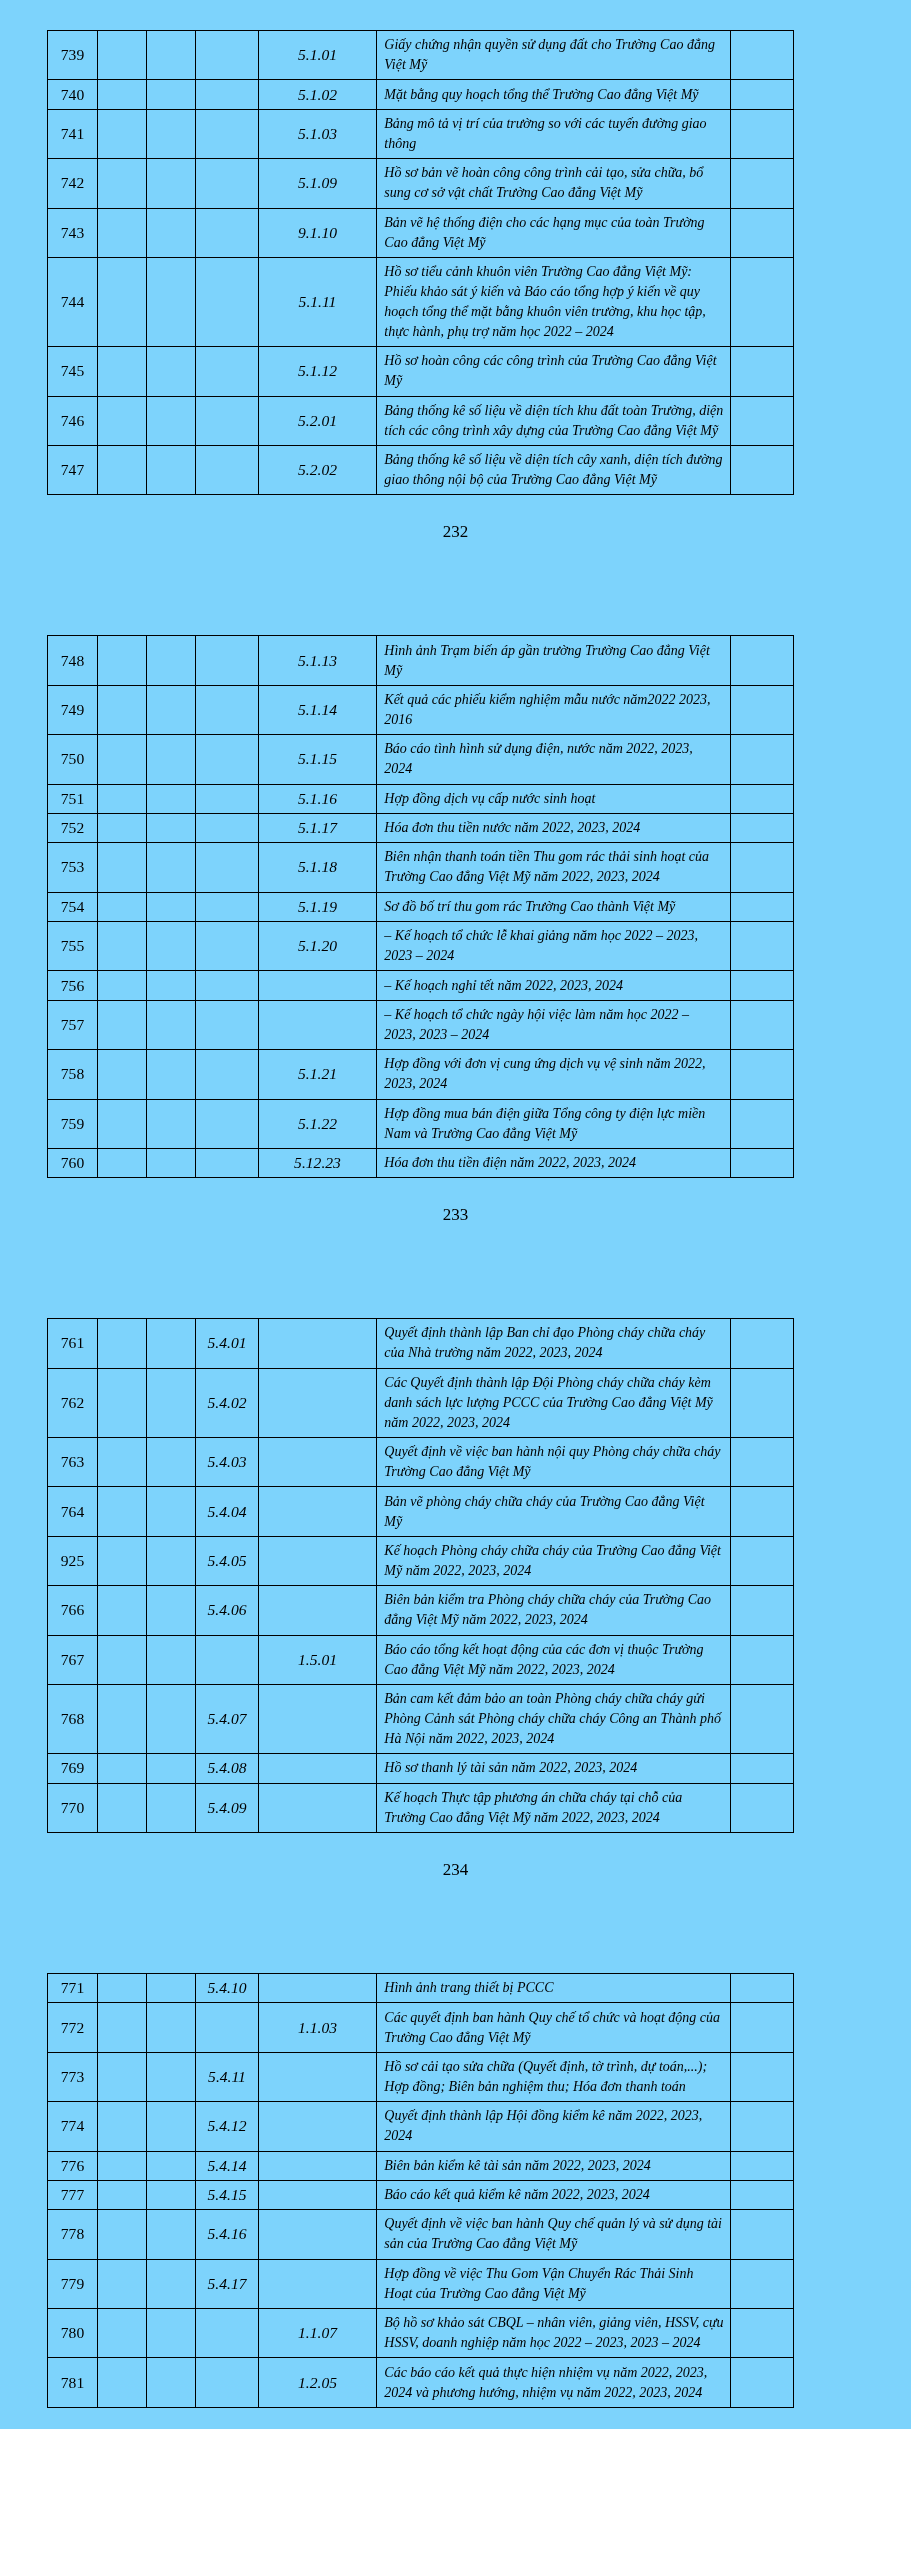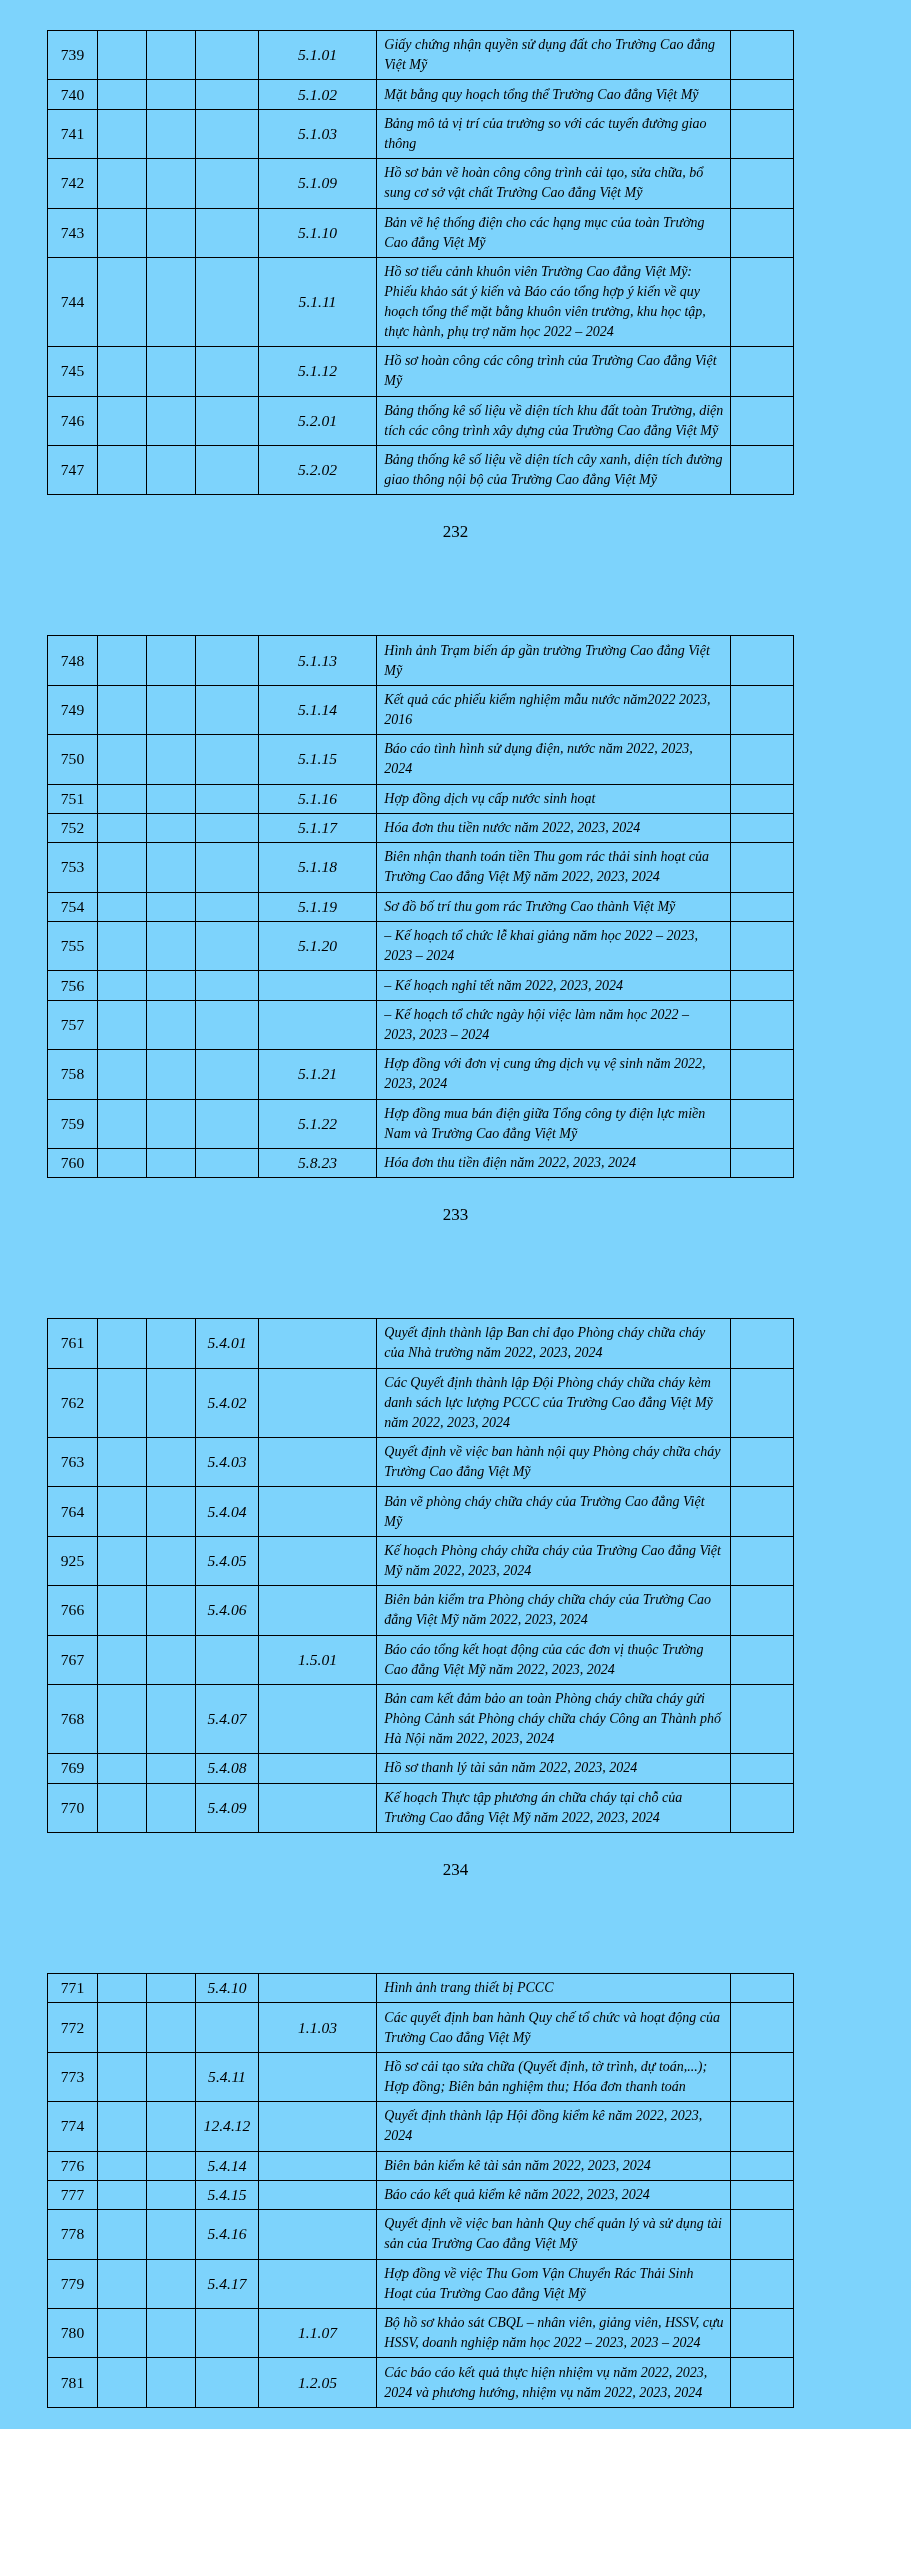--- a/index.html
+++ b/index.html
@@ -115,21 +115,21 @@
               <td class="c4"></td>
               <td class="code">5.1.09</td>
               <td class="desc">Hồ sơ bản vẽ hoàn công công trình cải tạo, sửa chữa, bổ sung cơ sở vật chất Trường Cao đẳng Việt Mỹ</td>
               <td class="note"></td>
             </tr>
             <tr>
               <td class="no">743</td>
               <td class="c2"></td>
               <td class="c3"></td>
               <td class="c4"></td>
-              <td class="code">5.1.10</td>
+              <td class="code">9.1.10</td>
               <td class="desc">Bản vẽ hệ thống điện cho các hạng mục của toàn Trường Cao đẳng Việt Mỹ</td>
               <td class="note"></td>
             </tr>
             <tr>
               <td class="no">744</td>
               <td class="c2"></td>
               <td class="c3"></td>
               <td class="c4"></td>
               <td class="code">5.1.11</td>
               <td class="desc">Hồ sơ tiểu cảnh khuôn viên Trường Cao đẳng Việt Mỹ: Phiếu khảo sát ý kiến và Báo cáo tổng hợp ý kiến về quy hoạch tổng thể mặt bằng khuôn viên trường, khu học tập, thực hành, phụ trợ năm học 2022 – 2024</td>
@@ -284,21 +284,21 @@
               <td class="c4"></td>
               <td class="code">5.1.22</td>
               <td class="desc">Hợp đồng mua bán điện giữa Tổng công ty điện lực miền Nam và Trường Cao đẳng Việt Mỹ</td>
               <td class="note"></td>
             </tr>
             <tr>
               <td class="no">760</td>
               <td class="c2"></td>
               <td class="c3"></td>
               <td class="c4"></td>
-              <td class="code">5.8.23</td>
+              <td class="code">5.12.23</td>
               <td class="desc">Hóa đơn thu tiền điện năm 2022, 2023, 2024</td>
               <td class="note"></td>
             </tr>
           </tbody>
         </table>
         <div class="page-number">233</div>
       </section>
       <section>
         <table class="doc">
           <colgroup>
@@ -441,21 +441,21 @@
               <td class="c3"></td>
               <td class="c4">5.4.11</td>
               <td class="code"></td>
               <td class="desc">Hồ sơ cải tạo sửa chữa (Quyết định, tờ trình, dự toán,...); Hợp đồng; Biên bản nghiệm thu; Hóa đơn thanh toán</td>
               <td class="note"></td>
             </tr>
             <tr>
               <td class="no">774</td>
               <td class="c2"></td>
               <td class="c3"></td>
-              <td class="c4">12.4.12</td>
+              <td class="c4">5.4.12</td>
               <td class="code"></td>
               <td class="desc">Quyết định thành lập Hội đồng kiểm kê năm 2022, 2023, 2024</td>
               <td class="note"></td>
             </tr>
             <tr>
               <td class="no">776</td>
               <td class="c2"></td>
               <td class="c3"></td>
               <td class="c4">5.4.14</td>
               <td class="code"></td>

